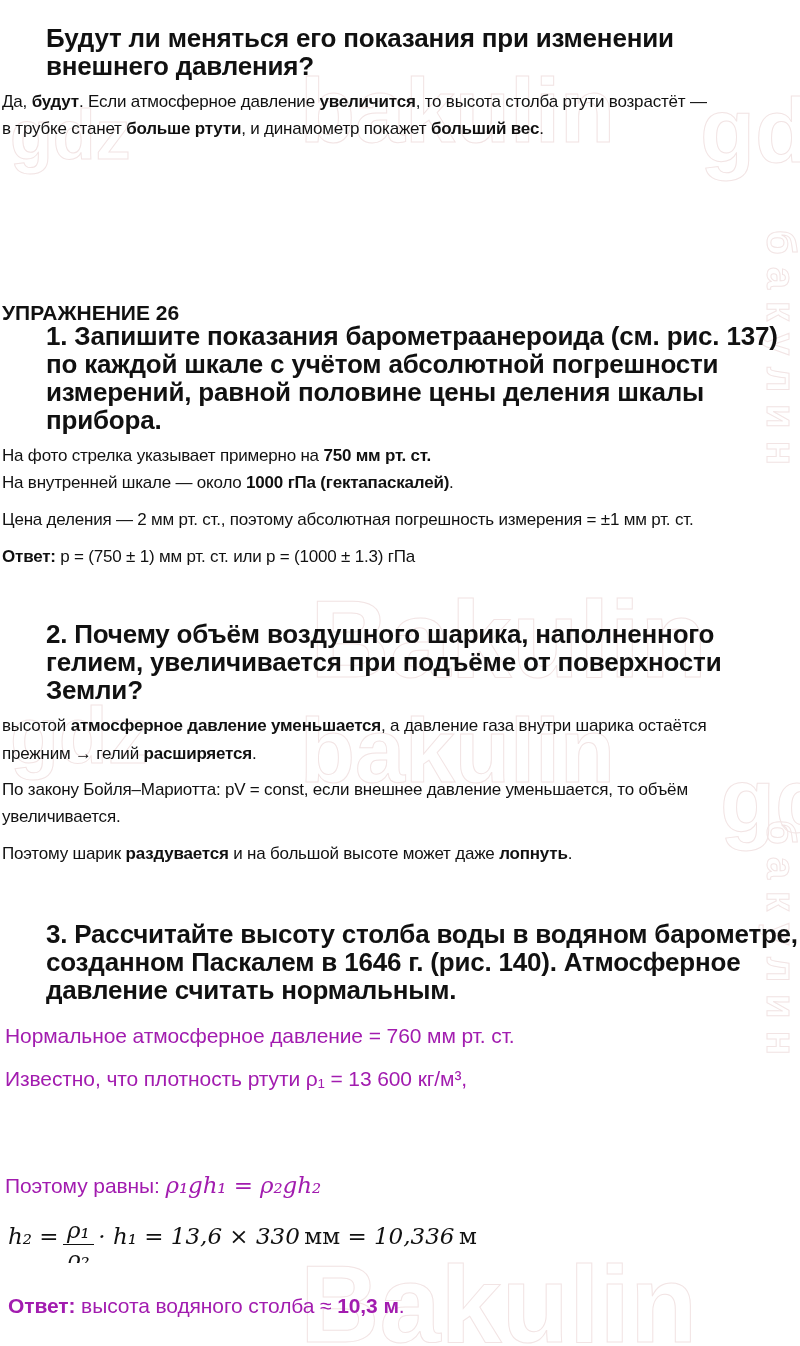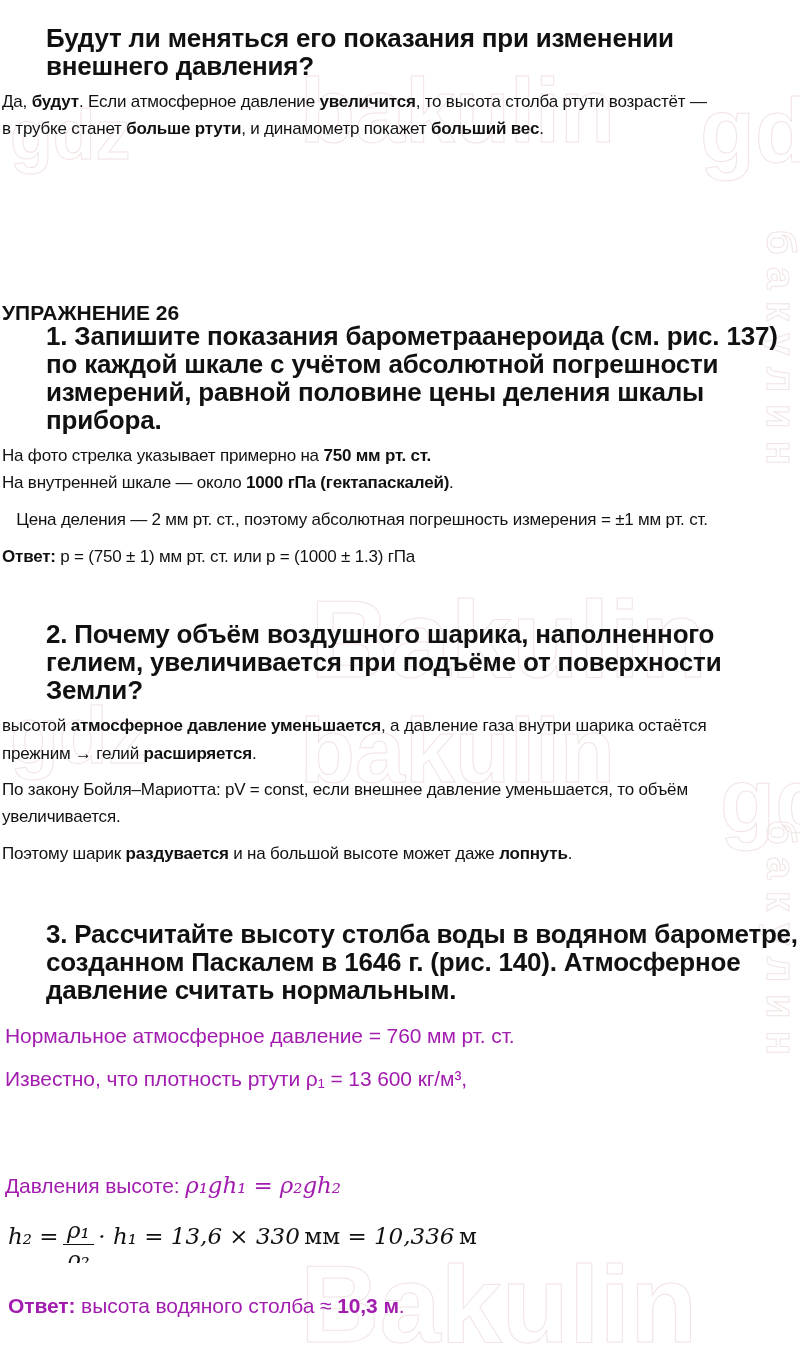--- a/index.html
+++ b/index.html
@@ -50,39 +50,39 @@
     <p class="t" style="margin-top:8px;"><span>Да, </span><b>будут</b><span>. Если атмосферное давление </span><b>увеличится</b><span>, то высота столба ртути возрастёт —</span><br><span>в трубке станет </span><b>больше ртути</b><span>, и динамометр покажет </span><b>больший вес</b><span>.</span></p>
   </div>
 
   <div class="block" style="top:299px;">
     <p class="h">УПРАЖНЕНИЕ 26</p>
   </div>
 
   <div class="block" style="top:322px;">
     <p class="q">1. Запишите показания барометраанероида (см. рис. 137) по каждой шкале с учётом абсолютной погрешности измерений, равной половине цены деления шкалы прибора.</p>
     <p class="t" style="margin-top:8px;"><span>На фото стрелка указывает примерно на </span><b>750 мм рт. ст.</b><br><span>На внутренней шкале — около </span><b>1000 гПа (гектапаскалей)</b><span>.</span></p>
-    <p class="t" style="margin-top:10px;width:720px;text-align:center;">Цена деления — 2 мм рт. ст., поэтому абсолютная погрешность измерения = ±1 мм рт. ст.</p>
+    <p class="t" style="margin-top:10px;width:720px;">Цена деления — 2 мм рт. ст., поэтому абсолютная погрешность измерения = ±1 мм рт. ст.</p>
     <p class="t" style="margin-top:10px;"><b>Ответ:</b><span> p = (750 ± 1) мм рт. ст. или p = (1000 ± 1.3) гПа</span></p>
   </div>
 
   <div class="block" style="top:620px;">
     <p class="q" style="width:720px;">2. Почему объём воздушного шарика, наполненного гелием, увеличивается при подъёме от поверхности Земли?</p>
     <p class="t" style="margin-top:8px;width:730px;line-height:28px;"><span>высотой </span><b>атмосферное давление уменьшается</b><span>, а давление газа внутри шарика остаётся прежним → гелий </span><b>расширяется</b><span>.</span></p>
     <p class="t" style="margin-top:8px;width:720px;">По закону Бойля–Мариотта: pV = const, если внешнее давление уменьшается, то объём увеличивается.</p>
     <p class="t" style="margin-top:10px;width:720px;line-height:28px;"><span>Поэтому шарик </span><b>раздувается</b><span> и на большой высоте может даже </span><b>лопнуть</b><span>.</span></p>
   </div>
 
   <div class="block" style="top:920px;">
     <p class="q" style="width:760px;">3. Рассчитайте высоту столба воды в водяном барометре, созданном Паскалем в 1646 г. (рис. 140). Атмосферное давление считать нормальным.</p>
     <p class="t2" style="margin-top:18px;padding-left:3px;">Нормальное атмосферное давление = 760 мм рт. ст.</p>
     <p class="t2" style="margin-top:16px;padding-left:3px;">Известно, что плотность ртути ρ₁ = 13 600 кг/м³,</p>
   </div>
 
   <div class="block" style="top:1172px;">
-    <p class="t2" style="padding-left:3px;"><span>Давления высоте: </span> <span class="math">ρ₁gh₁ = ρ₂gh₂</span></p>
+    <p class="t2" style="padding-left:3px;"><span>Поэтому равны: </span> <span class="math">ρ₁gh₁ = ρ₂gh₂</span></p>
   </div>
 
   <div class="block" style="top:1216px;left:8px;">
     <span class="math">h₂ =</span>
     <span class="math frac">
       <span class="num">ρ₁</span>
       <span class="den">ρ₂</span>
     </span>
     <span class="math">· h₁ = 13,6 × 330</span>
     <span class="math up">мм</span><span class="math"> = 10,336</span>

